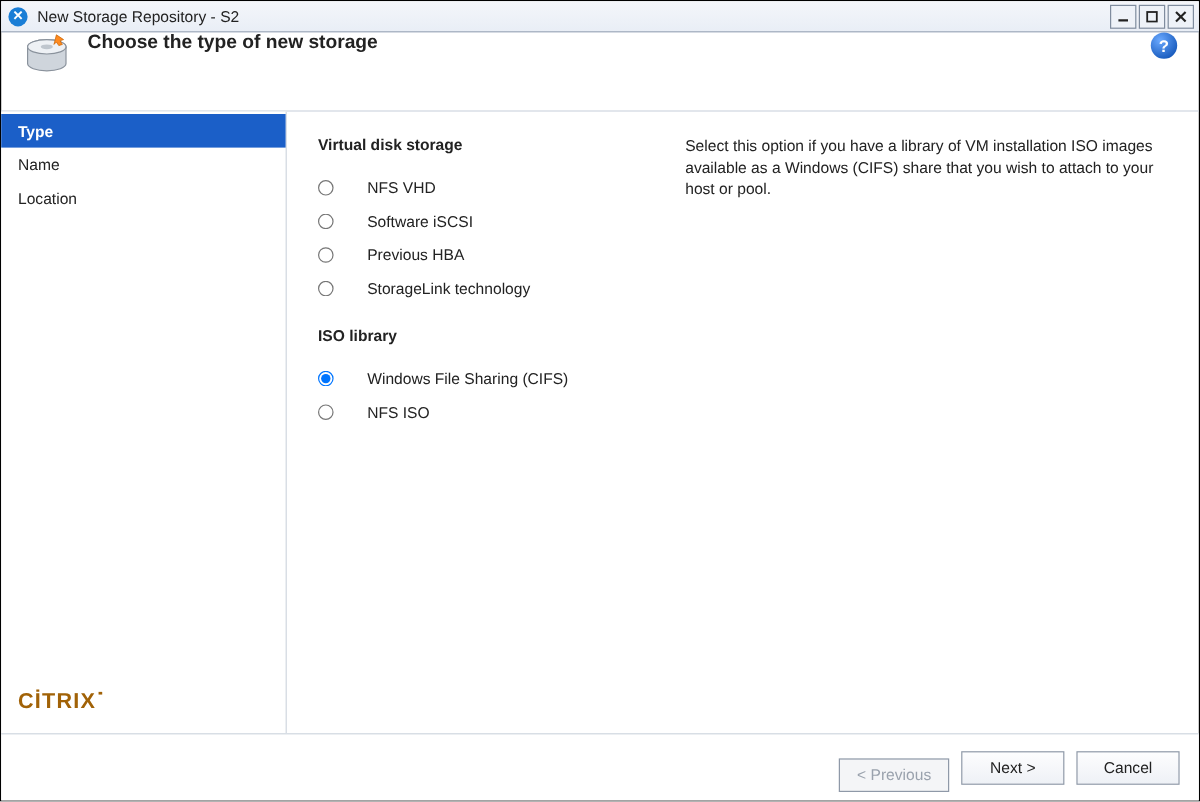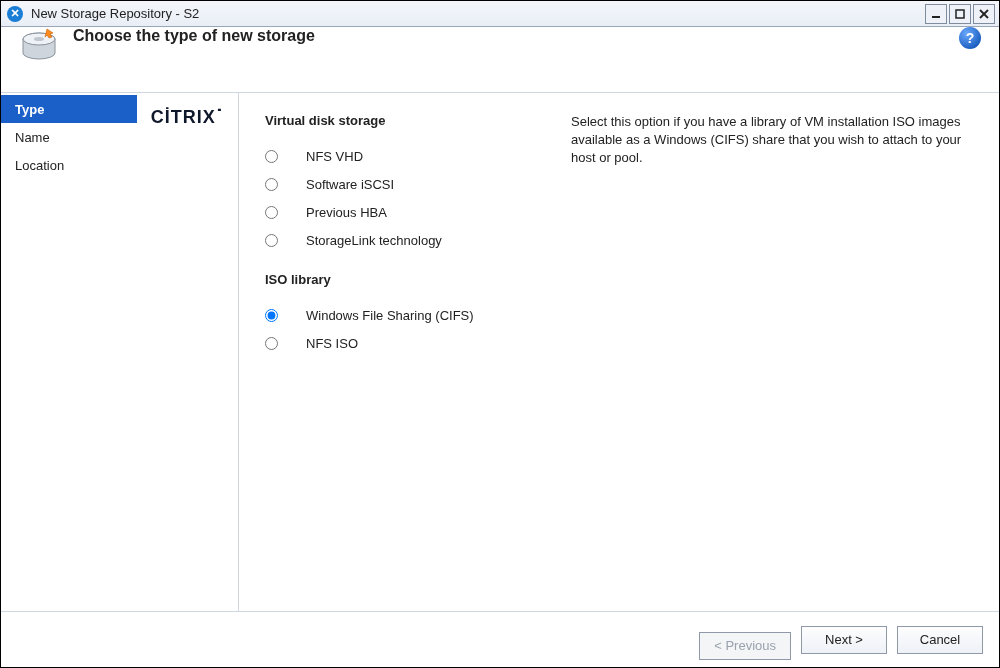--- a/index.html
+++ b/index.html
@@ -11,26 +11,26 @@
   .titlebar .win-controls { display:flex; gap:0; }
   .titlebar .win-btn { width:22px; height:20px; border:1px solid #7f8c9e; background:#eef2f8; display:flex; align-items:center; justify-content:center; margin-left:2px; cursor:pointer; }
   .titlebar .win-btn svg { display:block; }
 
   .header { height:66px; border-bottom:1px solid #cfd6df; display:flex; align-items:flex-start; padding:0 18px; }
   .header .storage-icon { width:40px; height:40px; display:flex; align-items:center; justify-content:center; margin-right:14px; }
   .header h1 { font-size:16px; font-weight:600; margin:0; flex:1; color:#222; }
   .help-btn { width:22px; height:22px; border-radius:50%; background:radial-gradient(circle at 35% 30%, #6aa9ff, #0044aa); color:#fff; display:flex; align-items:center; justify-content:center; font-weight:bold; cursor:pointer; font-size:14px; }
 
   .body { flex:1; display:flex; min-height:0; }
-  .sidebar { width:238px; background:#fff; border-right:1px solid #d0d6df; display:flex; flex-direction:row; }
+  .sidebar { width:238px; background:#fff; border-right:1px solid #d0d6df; display:flex; flex-direction:column; }
   .sidebar-steps { flex:1; padding-top:2px; }
   .step { height:28px; display:flex; align-items:center; padding:0 14px; font-size:13px; color:#222; cursor:pointer; }
   .step.active { background:#1b5fc8; color:#fff; font-weight:600; }
   .brand { padding:14px 14px 16px 14px; color:#555; font-family:"Segoe UI", Arial, sans-serif; }
-  .brand .citrix { font-weight:600; letter-spacing:1px; font-size:18px; color:#0f172a; }
+  .brand .citrix { font-weight:600; letter-spacing:1px; font-size:18px; color:#a16207; }
   .brand .dot { font-weight:bold; font-size:22px; line-height:0; vertical-align:middle; }
 
   .main { flex:1; display:flex; padding:20px 26px 8px 26px; gap:26px; }
   .col-left { width:280px; }
   .col-right { flex:1; font-size:13px; color:#222; line-height:1.4; }
 
   .group-title { font-weight:600; font-size:13px; margin-bottom:14px; }
   .radio-row { display:flex; align-items:center; gap:28px; height:28px; cursor:pointer; }
   .radio-row input[type=radio] { margin:0; }
   .radio-row span { font-size:13px; }

